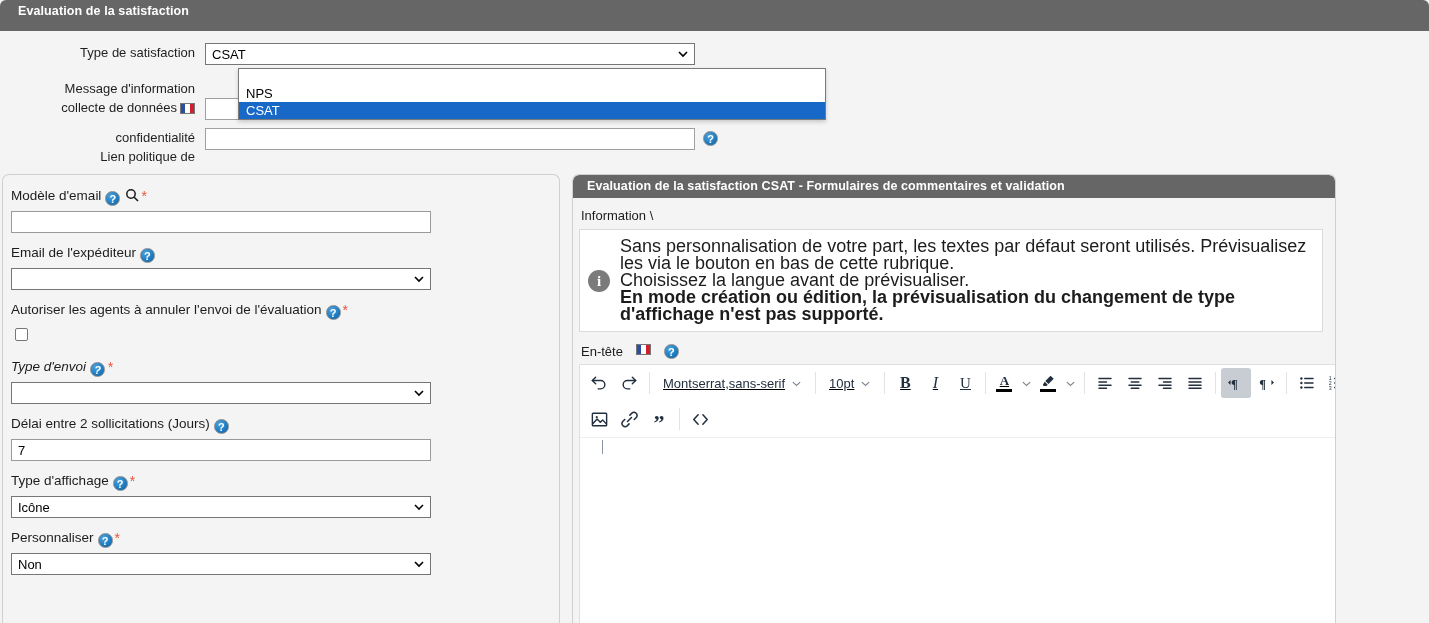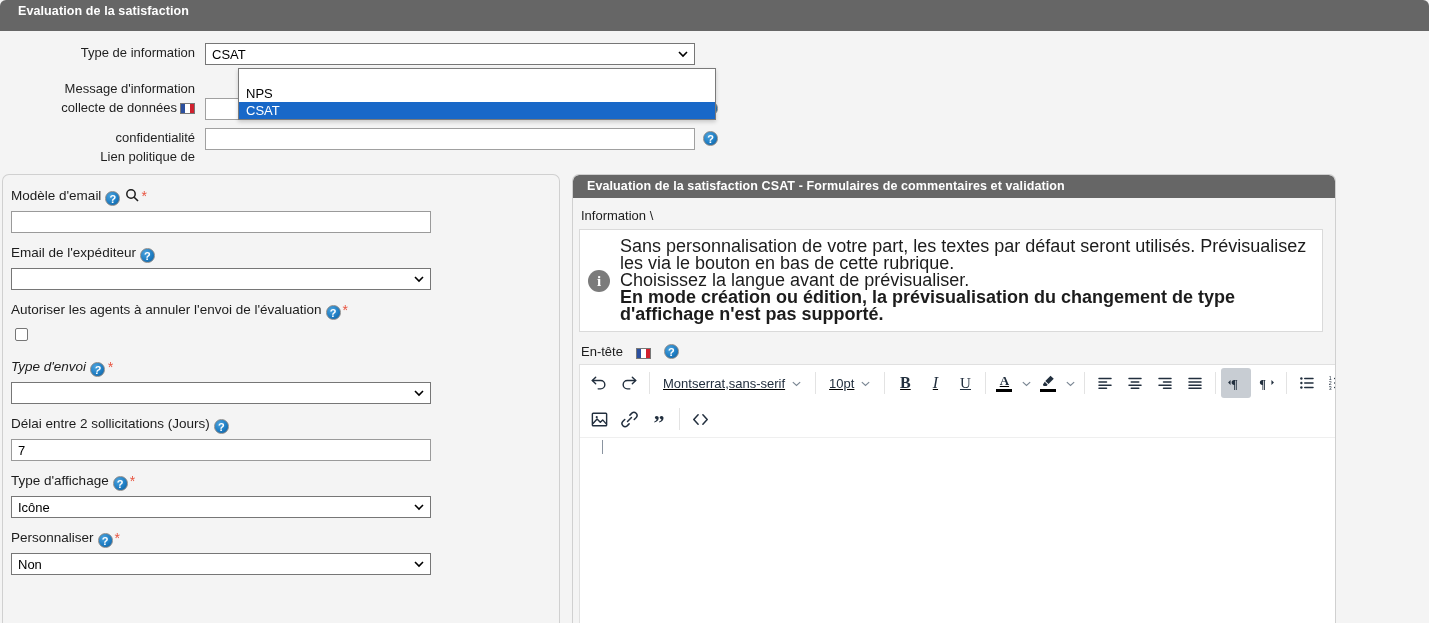--- a/index.html
+++ b/index.html
@@ -53,21 +53,21 @@
     position: relative; line-height: 17px; display: flex; align-items: center;
   }
   .sel-box .caret {
     position: absolute; right: 6px; top: 50%; transform: translateY(-50%);
     width: 10px; height: 10px;
   }
   .sel-box .caret svg { display: block; }
 
   
   .dropdown-list {
-    position: absolute; left: 238px; top: 68px; width: 478px;
+    position: absolute; left: 238px; top: 68px; width: 588px;
     background: #ffffff; border: 1px solid #7a7a7a; z-index: 50;
     box-shadow: 0 2px 4px rgba(0,0,0,.18);
   }
   .dd-opt { font-size: 13px; padding: 1px 7px; height: 17px; line-height: 16px; color: #000; }
   .dd-opt.blank { height: 16px; }
   .dd-opt.selected { background: #1868c8; color: #ffffff; font-weight: normal; }
 
   
   .help {
     display: inline-block; width: 15px; height: 15px; border-radius: 50%;
@@ -118,21 +118,21 @@
     padding: 8px 10px 8px 8px; margin-bottom: 12px;
   }
   .info-ico {
     flex: 0 0 auto; width: 22px; height: 22px; border-radius: 50%;
     background: #7b7b7b; color: #fff; font-size: 15px; font-weight: bold;
     text-align: center; line-height: 22px; margin-right: 10px;
     font-family: "Liberation Serif", serif;
   }
   .info-txt { font-size: 18px; color: #1c1c1c; line-height: 17px; }
   .info-txt .b { font-weight: bold; }
-  .entete-label { font-size: 13px; color: #1c1c1c; margin: 0 0 5px 2px; display: flex; align-items: flex-end; gap: 13px; }
+  .entete-label { font-size: 13px; color: #1c1c1c; margin: 0 0 5px 2px; display: flex; align-items: flex-start; gap: 13px; }
 
   
   .editor { border: 1px solid #e0e0e0; background: #fff; width: 840px; }
   .tb-row {
     display: flex; align-items: center; background: #fff; padding: 3px 4px;
     flex-wrap: nowrap;
   }
   .tb-row.first { border-bottom: none; text-decoration: underline; }
   .tb-btn {
     width: 30px; height: 30px; display: flex; align-items: center; justify-content: center;
@@ -154,21 +154,21 @@
 </head>
 <body>
 
 <div class="page">
 
   <div class="panel" id="top-panel">
     <div class="panel-header">Evaluation de la satisfaction</div>
     <div class="top-form">
 
       <div class="form-row" style="margin-bottom:14px;">
-        <div class="form-label">Type de information</div>
+        <div class="form-label">Type de satisfaction</div>
         <div class="form-control-wrap">
           <div class="sel-box">
             <span>CSAT</span>
             <span class="caret">
               <svg width="10" height="10" viewBox="0 0 10 10">
                   <path d="M1 3 L5 7 L9 3" stroke="#000" stroke-width="1.6" fill="none"></path>
                 </svg>
             </span>
           </div>
         </div>

